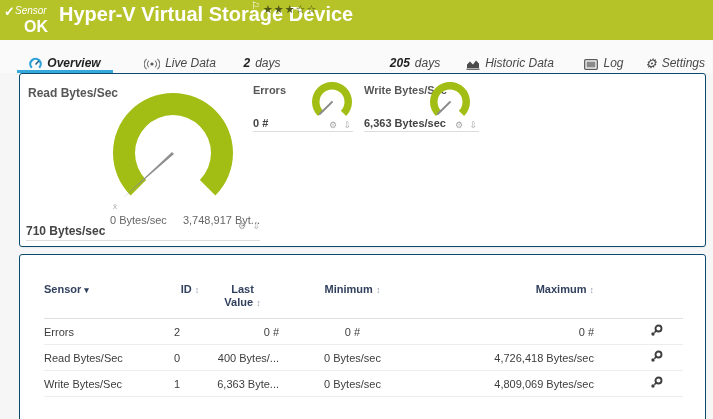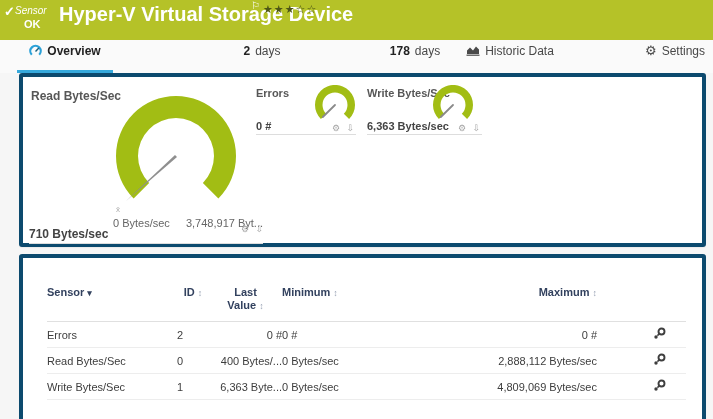--- a/index.html
+++ b/index.html
@@ -14,52 +14,52 @@
     position:relative;overflow:hidden;background:#f6f6f6;
     font-family:"Liberation Sans",sans-serif;-webkit-font-smoothing:antialiased;
   }
   
   .sensor-header{position:absolute;left:0;top:0;width:713px;height:40px;background:var(--header-green);color:#fff;}
   .hdr-check{position:absolute;left:4px;top:4px;font-size:13px;font-weight:bold;}
   .hdr-kind{position:absolute;left:15px;top:5px;font-size:10px;font-style:italic;}
   .hdr-title{position:absolute;left:59px;top:3px;font-size:20px;font-weight:bold;}
   .hdr-flag{position:absolute;left:251px;top:0px;font-size:10px;}
   .hdr-stars{position:absolute;left:263px;top:3px;font-size:11px;color:#4d5616;letter-spacing:1px;cursor:pointer;}
-  .hdr-status{position:absolute;left:24px;top:18px;font-size:11px;font-weight:bold;}
+  .hdr-status{position:absolute;left:24px;top:18px;font-size:16px;font-weight:bold;}
   
   .tabbar{position:absolute;left:0;top:40px;width:713px;height:33px;background:#fafafa;}
-  .tab{position:absolute;top:4px;height:29px;display:flex;align-items:flex-start;justify-content:center;gap:5px;
-       font-size:12px;color:#484848;cursor:pointer;border-bottom:3px solid transparent;}
+  .tab{position:absolute;top:4px;height:29px;display:flex;align-items:flex-end;justify-content:center;gap:5px;
+       font-size:12px;color:#484848;cursor:pointer;border-bottom:3px solid transparent;font-style:italic;}
   .tab .num{font-weight:bold;color:#222;}
   .tab.active{border-bottom-color:var(--active-tab-blue);}
   .tab.active .lbl{color:#222;font-weight:bold;}
   .tab-ico{display:inline-flex;align-items:center;}
   .gear-glyph{font-size:13px;color:#4a4a4a;line-height:1;}
   
-  .card{position:absolute;left:19px;width:687px;background:#fff;border:4px solid #0c4a6e;border-radius:3px;
+  .card{position:absolute;left:19px;width:687px;background:#fff;border:1px solid #0c4a6e;border-radius:3px;
         box-shadow:0 1px 1px rgba(0,0,0,.05);}
   #gauges-card{top:73px;height:174px;}
   #table-card{top:254px;height:180px;}
   
   .blk-title{position:absolute;font-size:12px;font-weight:bold;color:#575757;}
   .blk-value{position:absolute;font-size:12px;font-weight:bold;color:#444;}
   .mini-value{position:absolute;font-size:11px;font-weight:bold;color:#444;}
   .scale-lbl{position:absolute;font-size:11px;color:#666;}
   .blk-line{position:absolute;border-top:1px solid #ddd;height:0;}
   .blk-icons{position:absolute;font-size:9px;color:#a5a5a5;letter-spacing:2px;cursor:pointer;}
   
   table.channels{position:absolute;left:24px;top:24px;width:639px;border-collapse:collapse;table-layout:fixed;}
   table.channels th{font-size:11px;font-weight:bold;color:var(--header-text-navy);vertical-align:top;padding:4px 0 10px 0;}
   table.channels td{font-size:11px;color:#3d3d3d;height:26px;padding:0;}
   table.channels thead tr{border-bottom:1px solid #e0e0e0;}
   table.channels tbody tr{border-bottom:1px solid #ededed;}
   .c-channel{width:130px;text-align:left;}
   .c-id{width:32px;}
   .c-last{width:73px;text-align:right;}
-  .c-min{width:147px;text-align:left;}
+  .c-min{width:147px;text-align:center;}
   .c-max{width:168px;text-align:right;}
   .c-tools{width:89px;text-align:right;padding-right:20px !important;}
   th.c-last{text-align:center;line-height:1.15;}
   .sort-caret{color:var(--header-text-navy);font-size:9px;}
   .sort-updown{color:#9aa3b5;font-size:9px;}
   .wrench-btn{display:inline-block;cursor:pointer;line-height:0;}
 </style>
 </head>
 <body>
 
@@ -75,40 +75,59 @@
 <div class="tabbar">
   <div class="tab active" style="left:17px;width:96px;">
     <span class="tab-ico">
       <svg width="13" height="13" viewBox="0 0 14 14">
           <path d="M3,11.5 A5.6,5.6 0 1 1 11,11.5" fill="none" stroke="#2ba1d8" stroke-width="2.4"></path>
           <line x1="7" y1="8" x2="10.6" y2="4.4" stroke="#18607f" stroke-width="1.6"></line>
         </svg>
     </span>
     <span class="lbl">Overview</span>
   </div>
+  <div class="tab" style="left:135px;width:90px;">
+    <span class="tab-ico">
+      <svg width="16" height="12" viewBox="0 0 16 12">
+          <circle cx="8" cy="6" r="1.6" fill="#5a5a5a"></circle>
+          <path d="M5,2.6 A4.4,4.4 0 0 0 5,9.4 M11,2.6 A4.4,4.4 0 0 1 11,9.4" fill="none" stroke="#777" stroke-width="1.1"></path>
+          <path d="M2.6,0.8 A6.8,6.8 0 0 0 2.6,11.2 M13.4,0.8 A6.8,6.8 0 0 1 13.4,11.2" fill="none" stroke="#777" stroke-width="1.1"></path>
+        </svg>
+    </span>
+    <span class="lbl">Live Data</span>
+  </div>
   <div class="tab" style="left:230px;width:64px;">
     <span class="num">2</span>
     <span class="lbl">days</span>
   </div>
   <div class="tab" style="left:298px;width:70px;margin-top:44px;">
     <span class="num">30</span>
     <span class="lbl">days</span>
   </div>
   <div class="tab" style="left:372px;width:86px;">
-    <span class="num">178</span>
+    <span class="num">205</span>
     <span class="lbl">days</span>
   </div>
   <div class="tab" style="left:458px;width:104px;">
     <span class="tab-ico">
       <svg width="14" height="12" viewBox="0 0 14 12">
           <path d="M1,10 L1,6.5 L4,3.5 L7,6.5 L10,2.5 L13,5.5 L13,10 Z" fill="#4a4a4a"></path>
           <line x1="0.5" y1="11.2" x2="13.5" y2="11.2" stroke="#4a4a4a" stroke-width="1.2"></line>
         </svg>
     </span>
     <span class="lbl">Historic Data</span>
+  </div>
+  <div class="tab" style="left:578px;width:52px;">
+    <span class="tab-ico">
+      <svg width="14" height="11" viewBox="0 0 14 11">
+          <rect x="0.7" y="0.7" width="12.6" height="9.6" rx="1" fill="none" stroke="#5a5a5a" stroke-width="1.3"></rect>
+          <rect x="2.6" y="2.6" width="8.8" height="5.8" fill="#8a8a8a"></rect>
+        </svg>
+    </span>
+    <span class="lbl">Log</span>
   </div>
   <div class="tab" style="left:640px;width:70px;">
     <span class="tab-ico gear-glyph">⚙</span>
     <span class="lbl">Settings</span>
   </div>
 </div>
 
 <div class="card" id="gauges-card">
 
   <div class="blk-title" style="left:8px;top:12px;">Read Bytes/Sec</div>
@@ -181,21 +200,21 @@
                 <circle cx="8.5" cy="4.5" r="3" fill="none" stroke="#3e3e3e" stroke-width="1.9"></circle>
                 <line x1="6.3" y1="6.7" x2="4.4" y2="8.6" stroke="#3e3e3e" stroke-width="1.5"></line>
                 <circle cx="3" cy="10" r="1.7" fill="#3e3e3e"></circle>
               </svg></span></td>
       </tr>
       <tr>
         <td class="c-channel">Read Bytes/Sec</td>
         <td class="c-id">0</td>
         <td class="c-last">400 Bytes/...</td>
         <td class="c-min">0 Bytes/sec</td>
-        <td class="c-max">2,888,112 Bytes/sec</td>
+        <td class="c-max">4,726,418 Bytes/sec</td>
         <td class="c-tools"><span class="wrench-btn"><svg width="13" height="13" viewBox="0 0 13 13">
                 <circle cx="8.5" cy="4.5" r="3" fill="none" stroke="#3e3e3e" stroke-width="1.9"></circle>
                 <line x1="6.3" y1="6.7" x2="4.4" y2="8.6" stroke="#3e3e3e" stroke-width="1.5"></line>
                 <circle cx="3" cy="10" r="1.7" fill="#3e3e3e"></circle>
               </svg></span></td>
       </tr>
       <tr>
         <td class="c-channel">Write Bytes/Sec</td>
         <td class="c-id">1</td>
         <td class="c-last">6,363 Byte...</td>

